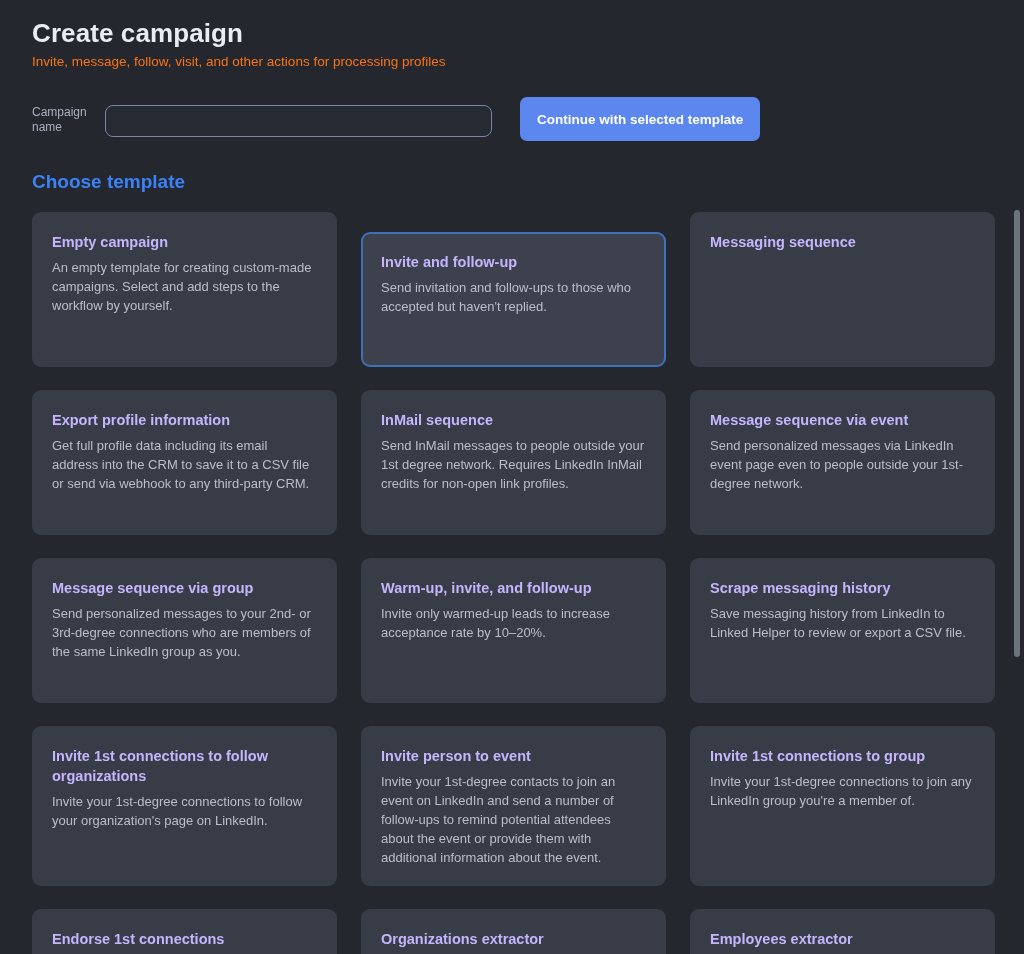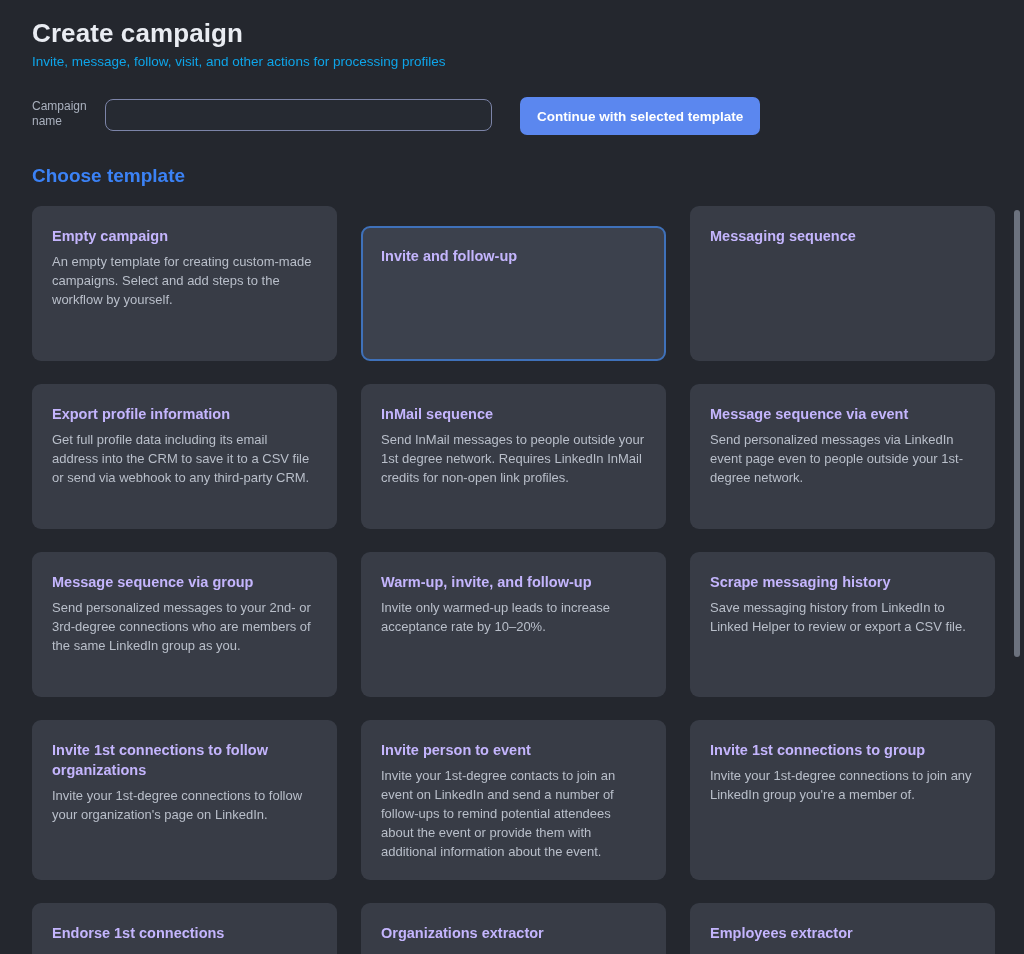--- a/index.html
+++ b/index.html
@@ -31,21 +31,21 @@
     font-size: 26px;
     font-weight: bold;
     color: #e9ecf2;
     margin: 0;
     padding: 0;
     letter-spacing: 0.1px;
     line-height: 30px;
   }
   .page-subtitle {
     font-size: 13.5px;
-    color: #0ea5e9;
+    color: #f97316;
     margin: 4px 0 0 0;
     line-height: 19px;
   }
 
   
   .form-row {
     margin-top: 26px;
     display: flex;
     align-items: flex-end;
     gap: 28px;
@@ -69,21 +69,21 @@
     border-radius: 8px;
     outline: none;
     color: #e9ecf2;
     font-size: 13.5px;
     font-family: "Liberation Sans", sans-serif;
     padding: 0 10px;
   }
   .campaign-input::placeholder { color: #6d7483; }
 
   .continue-btn {
-    height: 38px;
+    height: 44px;
     background: #5b87ef;
     border: none;
     border-radius: 7px;
     color: #ffffff;
     font-size: 13.5px;
     font-weight: bold;
     font-family: "Liberation Sans", sans-serif;
     padding: 0 17px;
     cursor: pointer;
     margin-bottom: 1px;
@@ -180,20 +180,21 @@
 
     <h2 class="section-title">Choose template</h2>
 
     <div class="template-grid" id="template-grid">
         <div class="tpl-card row-h-1">
           <div class="tpl-title">Empty campaign</div>
           <div class="tpl-desc">An empty template for creating custom-made campaigns. Select and add steps to the workflow by yourself.</div>
         </div>
         <div class="tpl-card row-h-1 selected">
           <div class="tpl-title">Invite and follow-up</div>
+          <div class="tpl-desc">Send invitation and follow-ups to those who accepted but haven't replied.</div>
         </div>
         <div class="tpl-card row-h-1">
           <div class="tpl-title">Messaging sequence</div>
         </div>
         <div class="tpl-card row-h-2">
           <div class="tpl-title">Export profile information</div>
           <div class="tpl-desc">Get full profile data including its email address into the CRM to save it to a CSV file or send via webhook to any third-party CRM.</div>
         </div>
         <div class="tpl-card row-h-2">
           <div class="tpl-title">InMail sequence</div>

